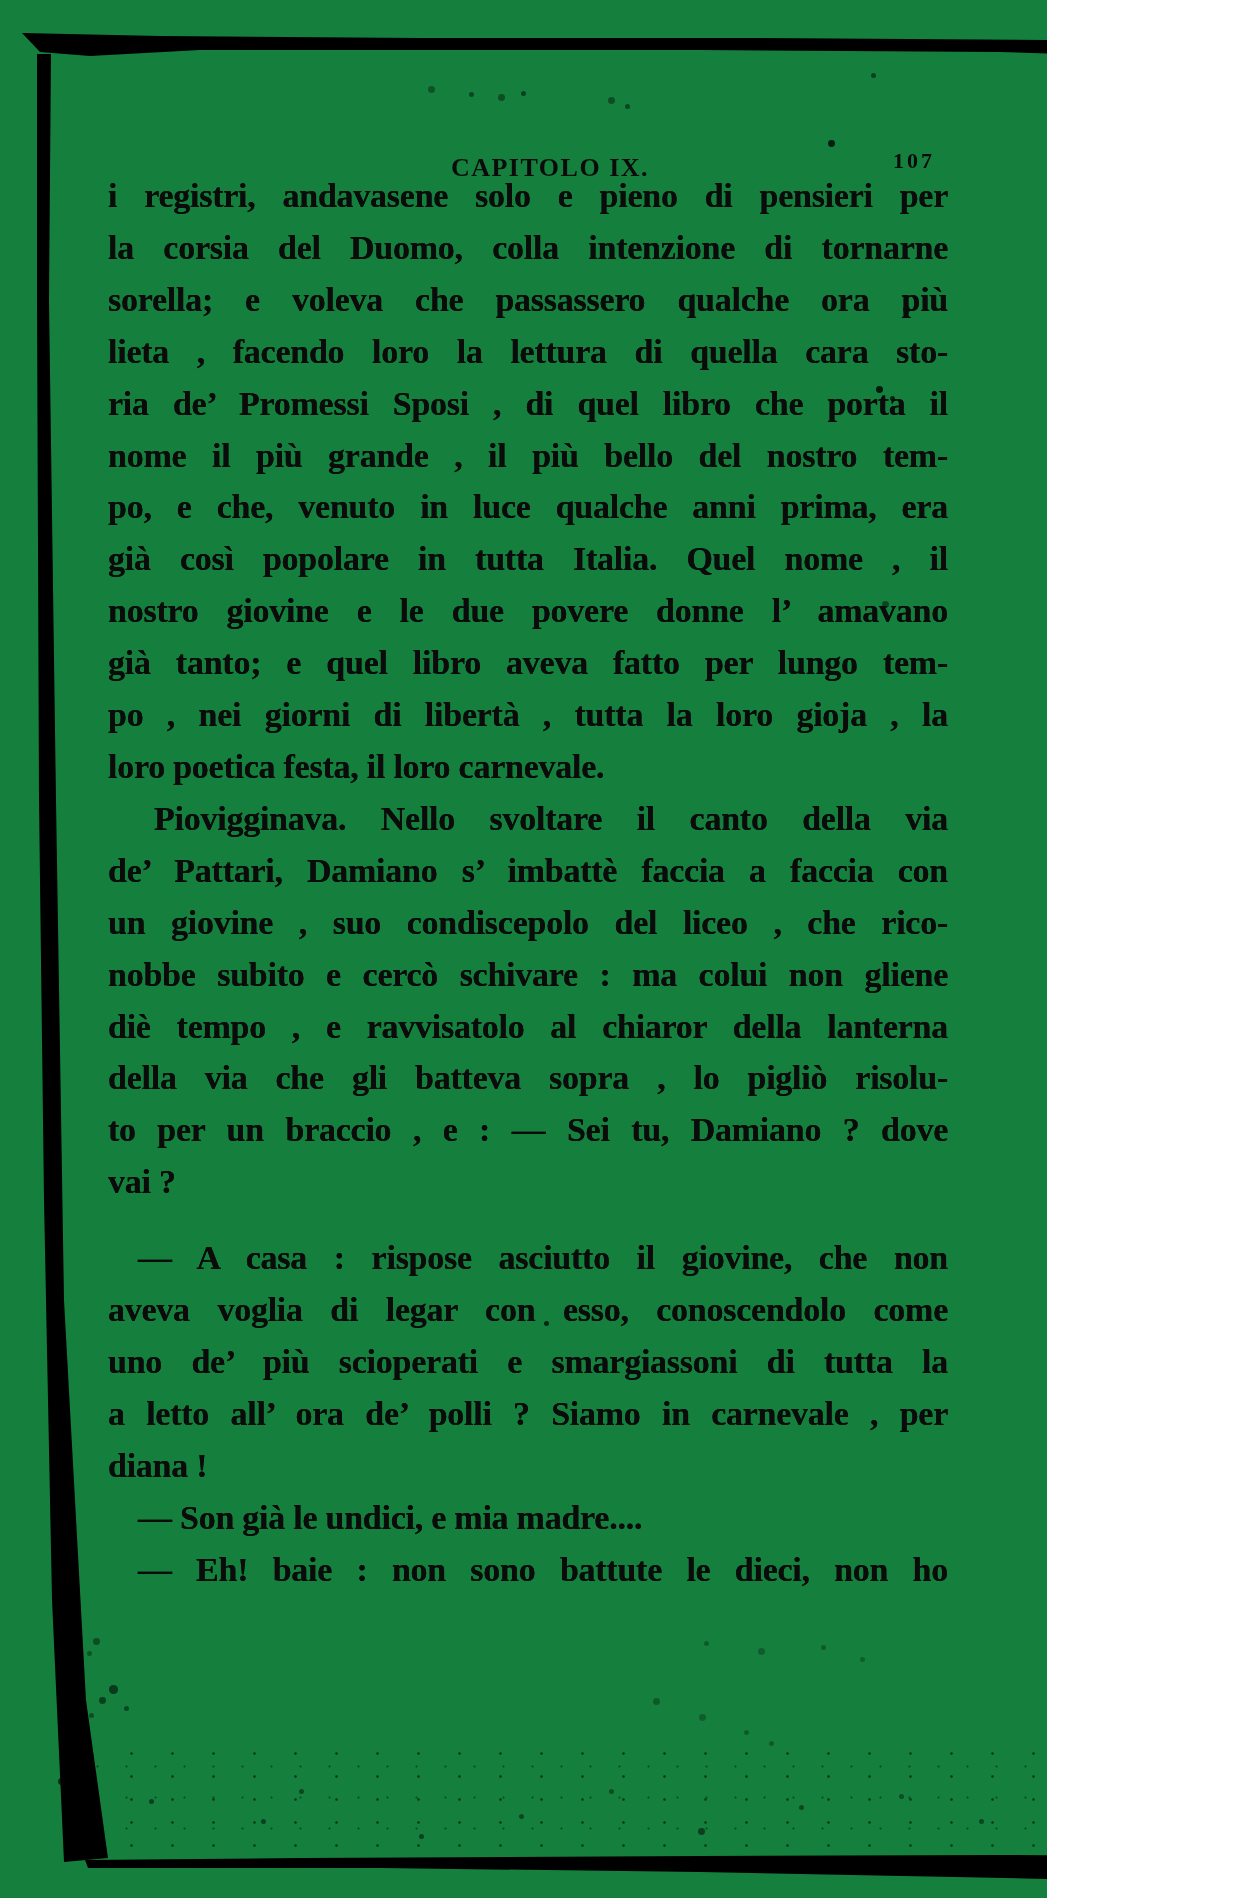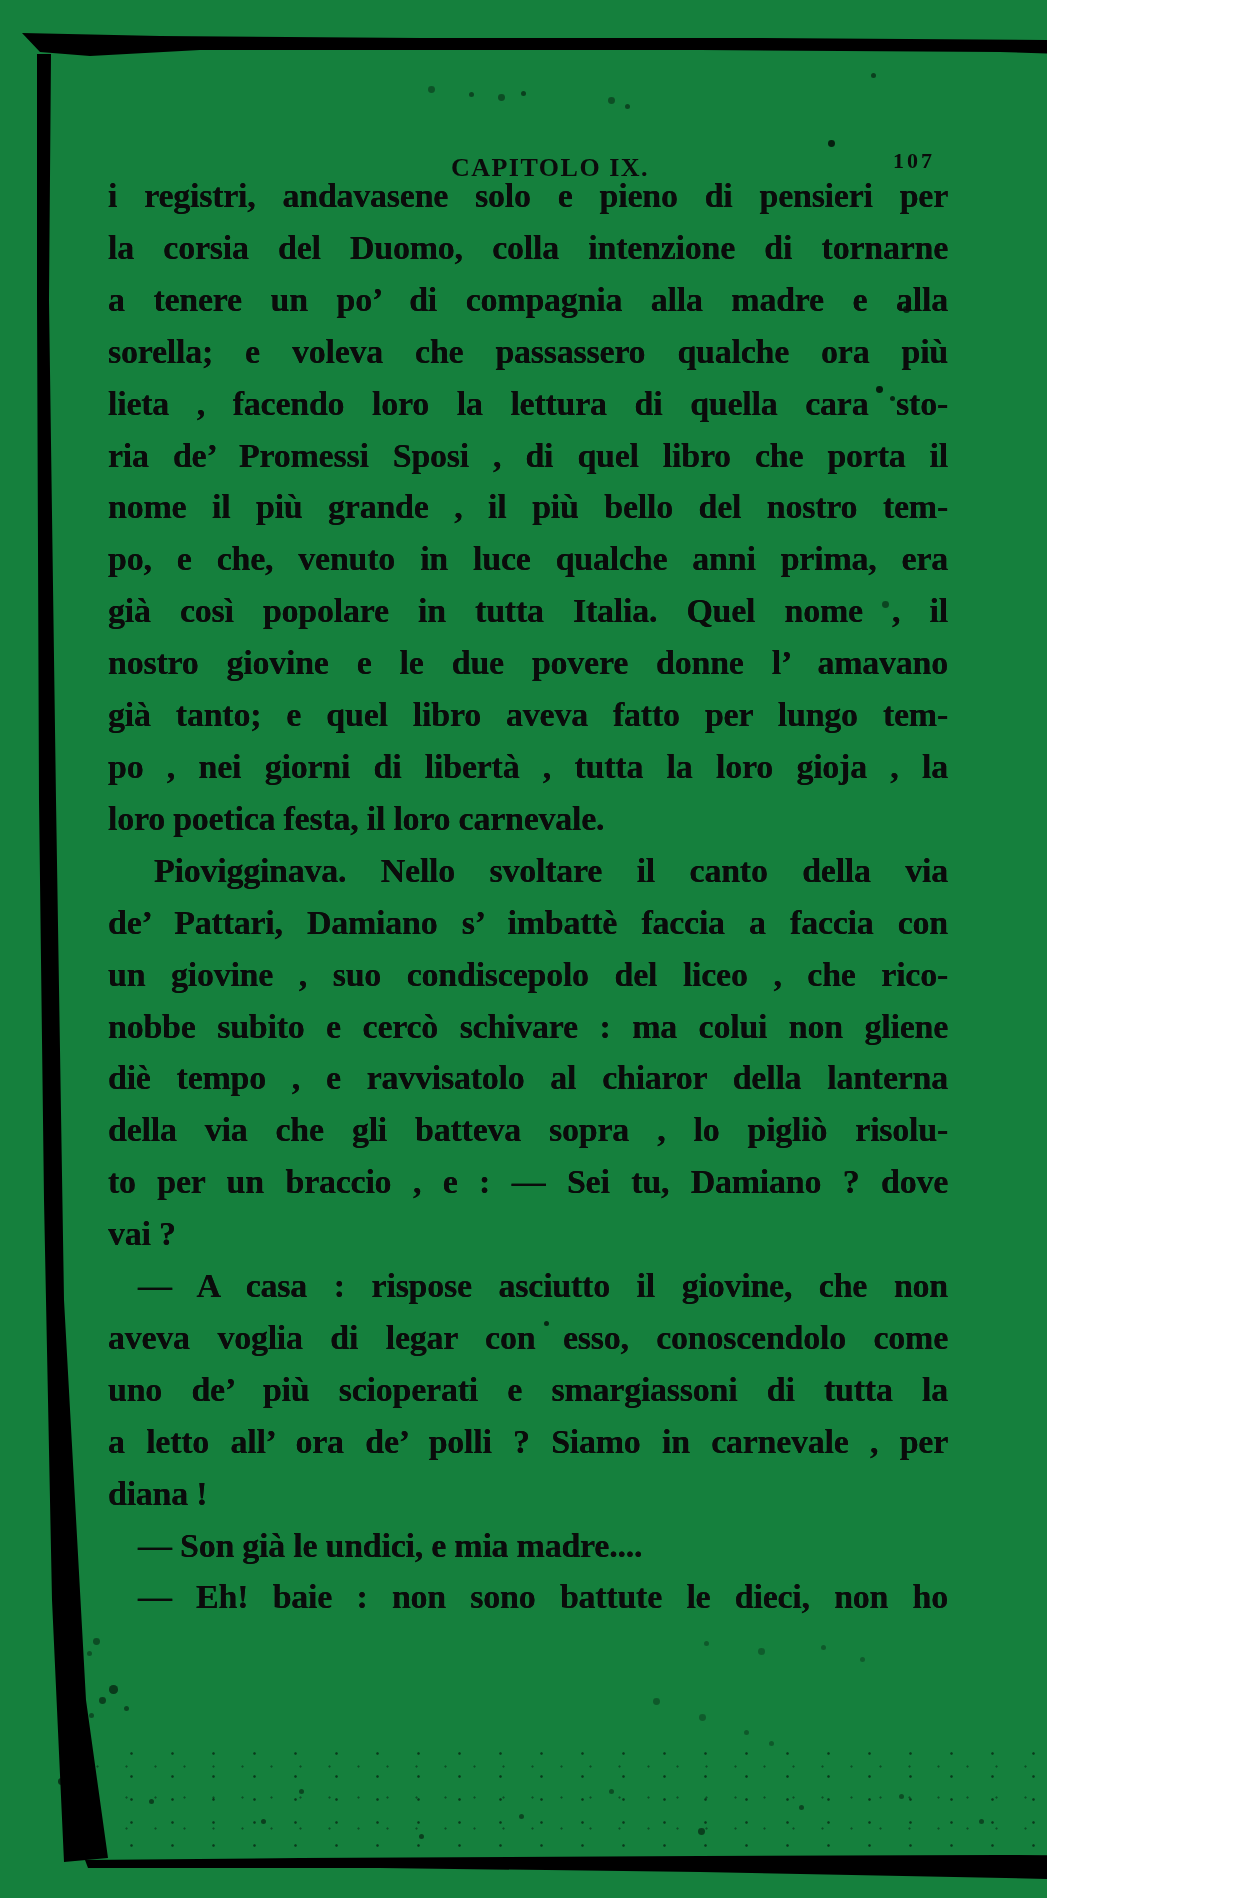--- a/index.html
+++ b/index.html
@@ -108,40 +108,39 @@
   <div class="gutter-blob"></div>
   <div class="bottom-noise"></div>
   <div class="dots"></div>
 
   <div class="chapter">CAPITOLO IX.</div>
   <div class="pagenum">107</div>
 
   <div class="text">
       <div class="line">i registri, andavasene solo e pieno di pensieri per</div>
       <div class="line">la corsia del Duomo, colla intenzione di tornarne</div>
-      <div class="line">a tenere un po’ di compagnia alla madre e alla</div>
       <div class="line">sorella; e voleva che passassero qualche ora più</div>
       <div class="line">lieta , facendo loro la lettura di quella cara sto-</div>
       <div class="line">ria de’ Promessi Sposi , di quel libro che porta il</div>
       <div class="line">nome il più grande , il più bello del nostro tem-</div>
       <div class="line">po, e che, venuto in luce qualche anni prima, era</div>
       <div class="line">già così popolare in tutta Italia. Quel nome , il</div>
       <div class="line">nostro giovine e le due povere donne l’ amavano</div>
       <div class="line">già tanto; e quel libro aveva fatto per lungo tem-</div>
       <div class="line">po , nei giorni di libertà , tutta la loro gioja , la</div>
       <div class="line left">loro poetica festa, il loro carnevale.</div>
       <div class="line" style="padding-left: 46px;">Piovigginava. Nello svoltare il canto della via</div>
       <div class="line">de’ Pattari, Damiano s’ imbattè faccia a faccia con</div>
       <div class="line">un giovine , suo condiscepolo del liceo , che rico-</div>
       <div class="line">nobbe subito e cercò schivare : ma colui non gliene</div>
       <div class="line">diè tempo , e ravvisatolo al chiaror della lanterna</div>
       <div class="line">della via che gli batteva sopra , lo pigliò risolu-</div>
       <div class="line">to per un braccio , e : — Sei tu, Damiano ? dove</div>
       <div class="line left">vai ?</div>
-      <div class="line" style="padding-left: 30px;">— A casa : rispose asciutto il giovine, che non</div>
+      <div class="line" style="padding-left: 30px; margin-top: 24px;">— A casa : rispose asciutto il giovine, che non</div>
       <div class="line">aveva voglia di legar con esso, conoscendolo come</div>
       <div class="line">uno de’ più scioperati e smargiassoni di tutta la</div>
       <div class="line">a letto all’ ora de’ polli ? Siamo in carnevale , per</div>
       <div class="line left">diana !</div>
       <div class="line left" style="padding-left: 30px;">— Son già le undici, e mia madre....</div>
       <div class="line" style="padding-left: 30px;">— Eh! baie : non sono battute le dieci, non ho</div>
     </div>
 
 </div>
 

